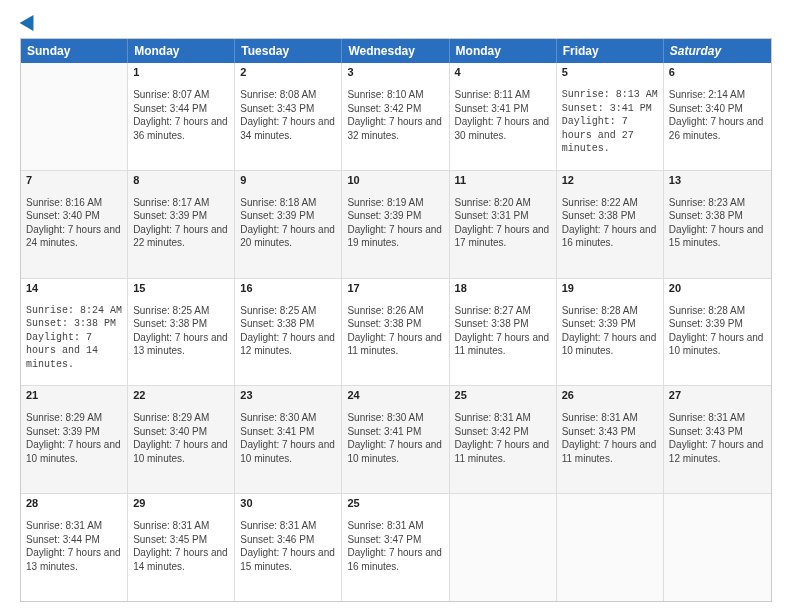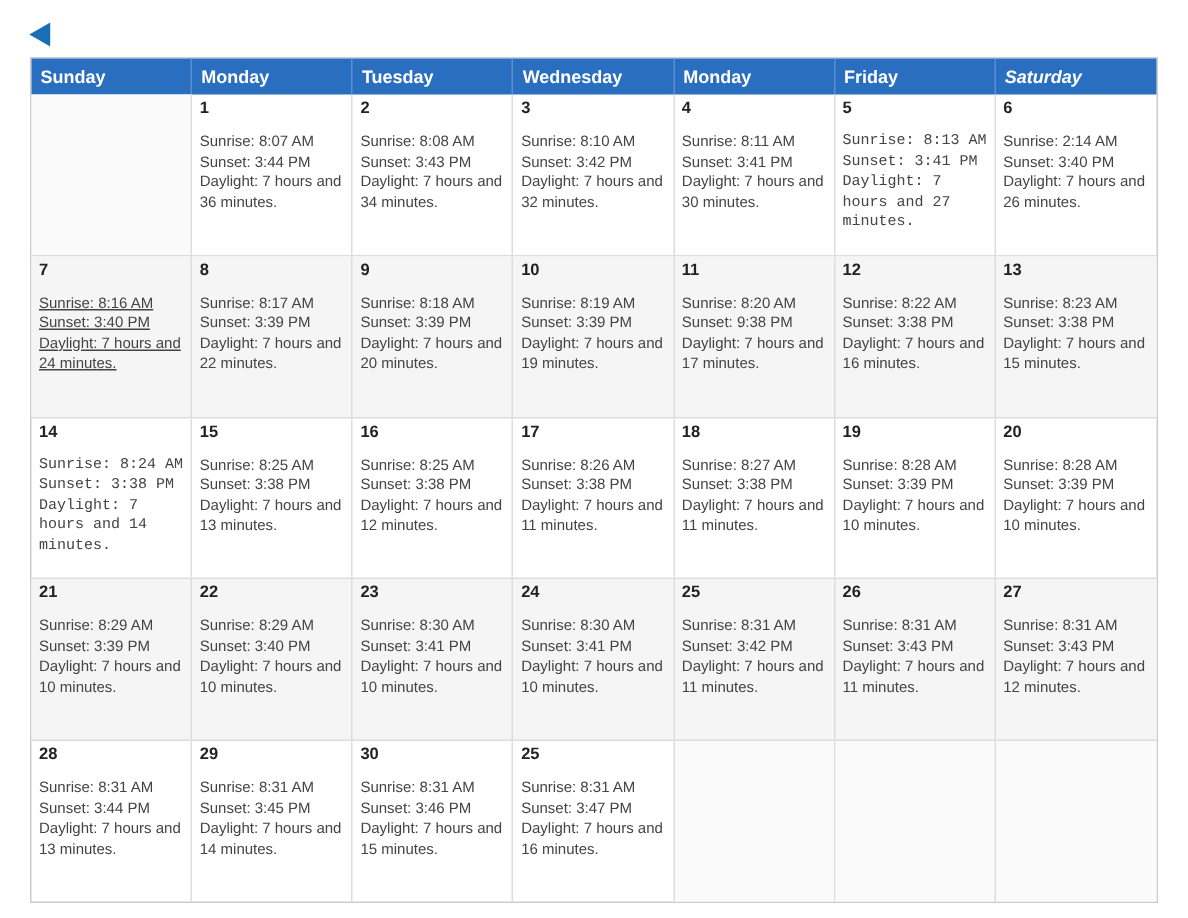--- a/index.html
+++ b/index.html
@@ -187,21 +187,21 @@
           <div class="cal-cell">
             <span class="day-num">6</span>
             <div class="cell-info" style="white-space: pre-line;">Sunrise: 2:14 AM
 Sunset: 3:40 PM
 Daylight: 7 hours and 26 minutes.</div>
           </div>
         </div>
         <div class="cal-row alt">
           <div class="cal-cell">
             <span class="day-num">7</span>
-            <div class="cell-info" style="white-space: pre-line; text-decoration: underline;">Sunrise: 8:16 AM
+            <div class="cell-info" style="white-space: pre-line;">Sunrise: 8:16 AM
 Sunset: 3:40 PM
 Daylight: 7 hours and 24 minutes.</div>
           </div>
           <div class="cal-cell">
             <span class="day-num">8</span>
             <div class="cell-info" style="white-space: pre-line;">Sunrise: 8:17 AM
 Sunset: 3:39 PM
 Daylight: 7 hours and 22 minutes.</div>
           </div>
           <div class="cal-cell">
@@ -212,21 +212,21 @@
           </div>
           <div class="cal-cell">
             <span class="day-num">10</span>
             <div class="cell-info" style="white-space: pre-line;">Sunrise: 8:19 AM
 Sunset: 3:39 PM
 Daylight: 7 hours and 19 minutes.</div>
           </div>
           <div class="cal-cell">
             <span class="day-num">11</span>
             <div class="cell-info" style="white-space: pre-line;">Sunrise: 8:20 AM
-Sunset: 9:38 PM
+Sunset: 3:31 PM
 Daylight: 7 hours and 17 minutes.</div>
           </div>
           <div class="cal-cell">
             <span class="day-num">12</span>
             <div class="cell-info" style="white-space: pre-line;">Sunrise: 8:22 AM
 Sunset: 3:38 PM
 Daylight: 7 hours and 16 minutes.</div>
           </div>
           <div class="cal-cell">
             <span class="day-num">13</span>

